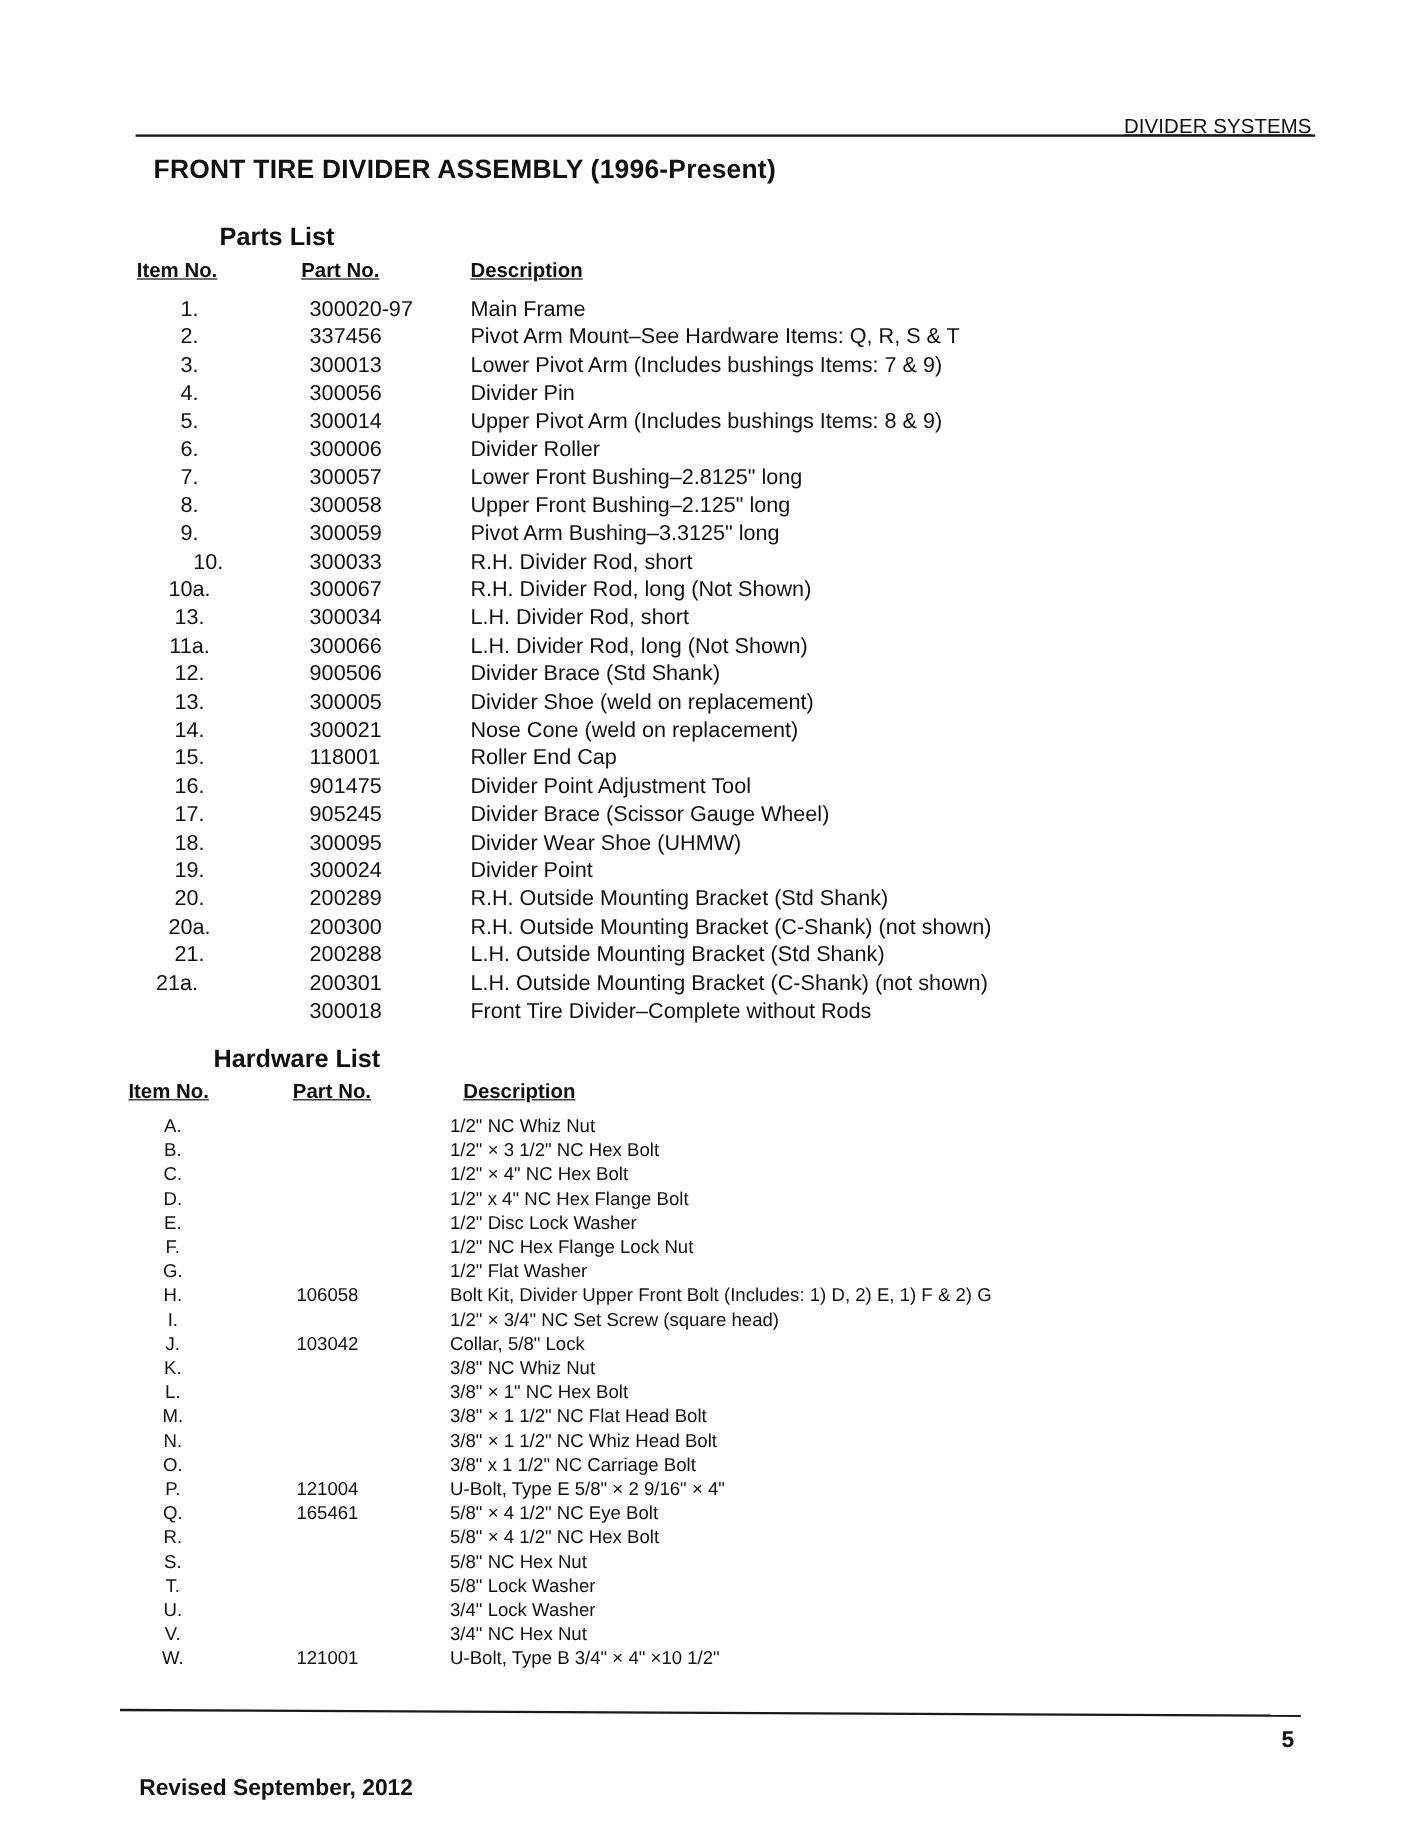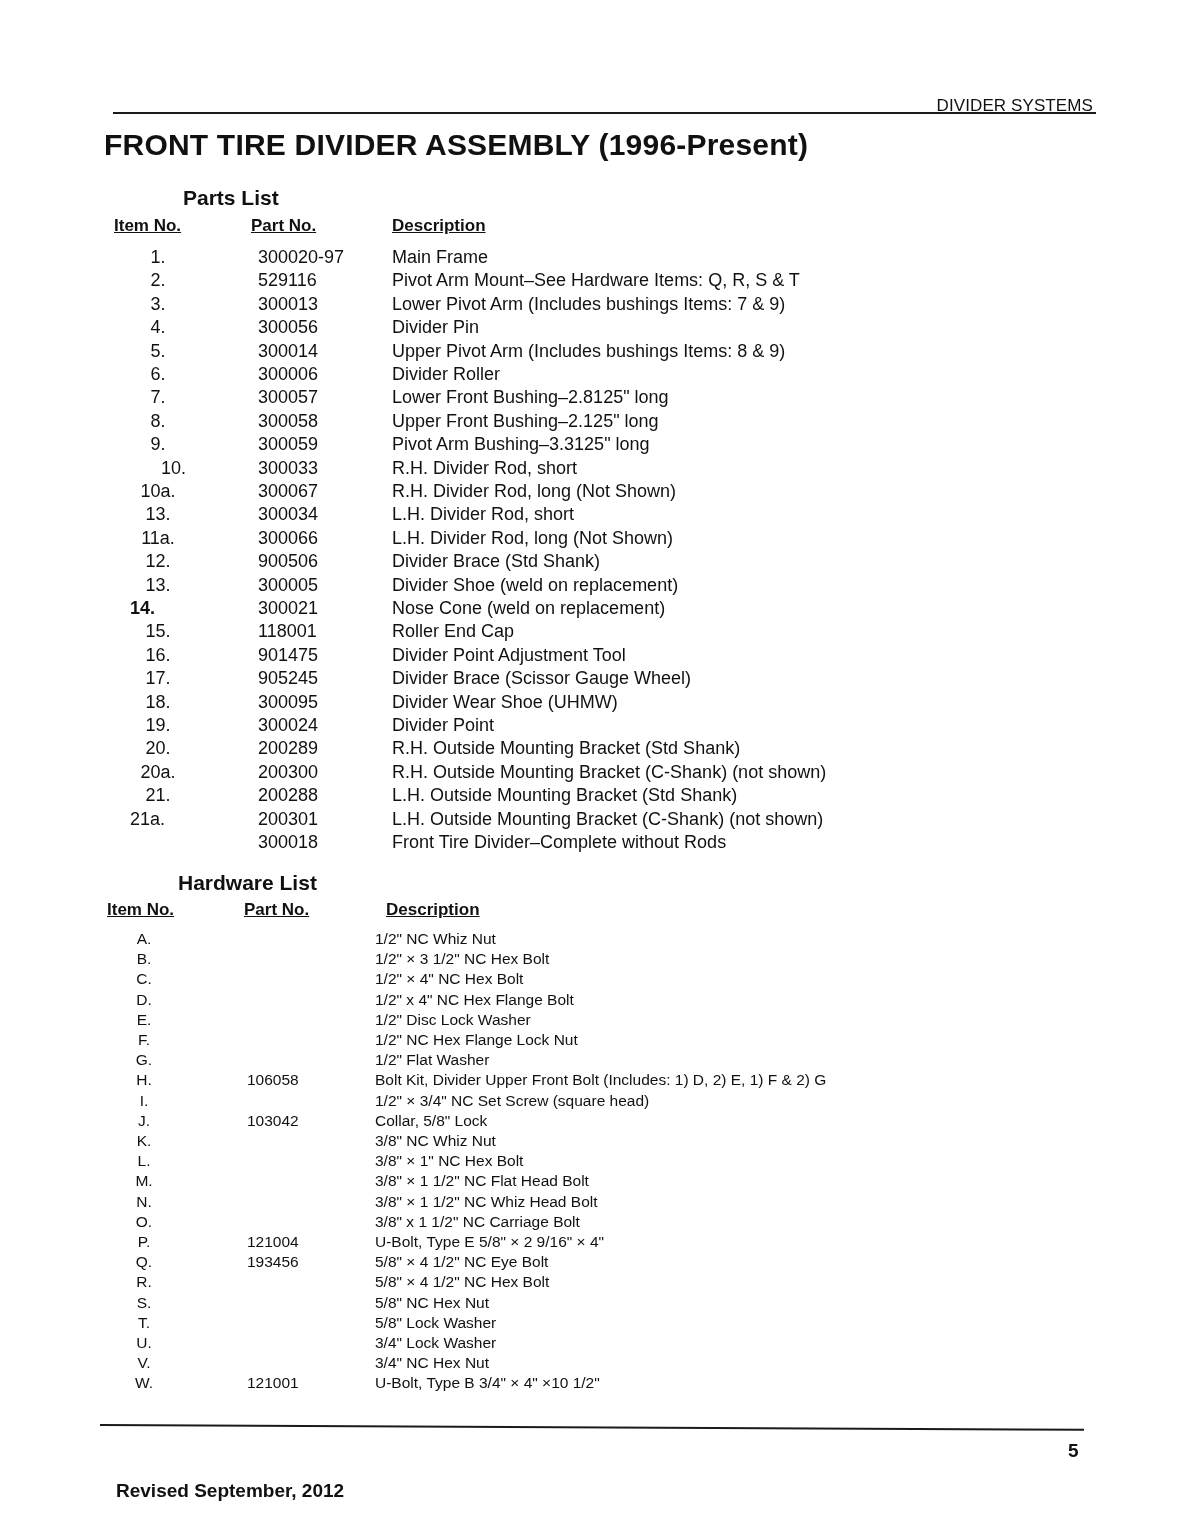--- a/index.html
+++ b/index.html
@@ -3,21 +3,21 @@
 <meta charset="utf-8">
 <style>
   html, body { margin: 0; padding: 0; background: #ffffff; }
   body {
     width: 1190px; height: 1536px; position: relative; overflow: hidden;
     font-family: "Liberation Sans", sans-serif; color: #111;
   }
   .abs { position: absolute; }
   .header-rule { left: 113px; top: 112px; width: 983px; height: 2px; background: #1a1a1a; }
   .section-label { right: 97px; top: 96px; font-size: 17px; text-decoration: underline; letter-spacing: 0.1px; }
-  .page-title { left: 104px; top: 128px; font-size: 30px; font-weight: bold; letter-spacing: 0.2px; }
+  .page-title { left: 128px; top: 128px; font-size: 22px; font-weight: bold; letter-spacing: 0.2px; }
   .list-heading { font-size: 21px; font-weight: bold; }
   .col-head { font-size: 17px; font-weight: bold; text-decoration: underline; }
   .parts-row { position: absolute; font-size: 18px; height: 23px; line-height: 23px; white-space: nowrap; }
   .parts-row .item { position: absolute; left: 0; width: 60px; text-align: left; }
   .parts-row .part { position: absolute; left: 116px; }
   .parts-row .desc { position: absolute; left: 250px; }
   .hw-row { position: absolute; font-size: 15.5px; height: 20px; line-height: 20px; white-space: nowrap; }
   .hw-row .item { position: absolute; left: 0; width: 60px; }
   .hw-row .part { position: absolute; left: 109px; }
   .hw-row .desc { position: absolute; left: 237px; }
@@ -37,21 +37,21 @@
 <div class="abs col-head" style="left:251px; top:216px;">Part No.</div>
 <div class="abs col-head" style="left:392px; top:216px;">Description</div>
 <div id="parts-rows">
     <div class="parts-row" style="left: 142px; top: 246px;">
       <span class="item" style="text-align: center; left: -12px; width: 56px;">1.</span>
       <span class="part">300020-97</span>
       <span class="desc">Main Frame</span>
     </div>
     <div class="parts-row" style="left: 142px; top: 269.4px;">
       <span class="item" style="text-align: center; left: -12px; width: 56px;">2.</span>
-      <span class="part">529116</span>
+      <span class="part">337456</span>
       <span class="desc">Pivot Arm Mount–See Hardware Items: Q, R, S &amp; T</span>
     </div>
     <div class="parts-row" style="left: 142px; top: 292.8px;">
       <span class="item" style="text-align: center; left: -12px; width: 56px;">3.</span>
       <span class="part">300013</span>
       <span class="desc">Lower Pivot Arm (Includes bushings Items: 7 &amp; 9)</span>
     </div>
     <div class="parts-row" style="left: 142px; top: 316.2px;">
       <span class="item" style="text-align: center; left: -12px; width: 56px;">4.</span>
       <span class="part">300056</span>
@@ -106,21 +106,21 @@
       <span class="item" style="text-align: center; left: -12px; width: 56px;">12.</span>
       <span class="part">900506</span>
       <span class="desc">Divider Brace (Std Shank)</span>
     </div>
     <div class="parts-row" style="left: 142px; top: 573.6px;">
       <span class="item" style="text-align: center; left: -12px; width: 56px;">13.</span>
       <span class="part">300005</span>
       <span class="desc">Divider Shoe (weld on replacement)</span>
     </div>
     <div class="parts-row" style="left: 142px; top: 597px;">
-      <span class="item" style="left: -12px; width: 56px; font-weight: bold;">14.</span>
+      <span class="item" style="text-align: center; left: -12px; width: 56px;">14.</span>
       <span class="part">300021</span>
       <span class="desc">Nose Cone (weld on replacement)</span>
     </div>
     <div class="parts-row" style="left: 142px; top: 620.4px;">
       <span class="item" style="text-align: center; left: -12px; width: 56px;">15.</span>
       <span class="part">118001</span>
       <span class="desc">Roller End Cap</span>
     </div>
     <div class="parts-row" style="left: 142px; top: 643.8px;">
       <span class="item" style="text-align: center; left: -12px; width: 56px;">16.</span>
@@ -249,21 +249,21 @@
       <span class="part"></span>
       <span class="desc">3/8" x 1 1/2" NC Carriage Bolt</span>
     </div>
     <div class="hw-row" style="left: 138px; top: 1232px;">
       <span class="item" style="text-align: center; left: -16px; width: 44px;">P.</span>
       <span class="part">121004</span>
       <span class="desc">U-Bolt, Type E 5/8" × 2 9/16" × 4"</span>
     </div>
     <div class="hw-row" style="left: 138px; top: 1252.2px;">
       <span class="item" style="text-align: center; left: -16px; width: 44px;">Q.</span>
-      <span class="part">193456</span>
+      <span class="part">165461</span>
       <span class="desc">5/8" × 4 1/2" NC Eye Bolt</span>
     </div>
     <div class="hw-row" style="left: 138px; top: 1272.4px;">
       <span class="item" style="text-align: center; left: -16px; width: 44px;">R.</span>
       <span class="part"></span>
       <span class="desc">5/8" × 4 1/2" NC Hex Bolt</span>
     </div>
     <div class="hw-row" style="left: 138px; top: 1292.6px;">
       <span class="item" style="text-align: center; left: -16px; width: 44px;">S.</span>
       <span class="part"></span>

